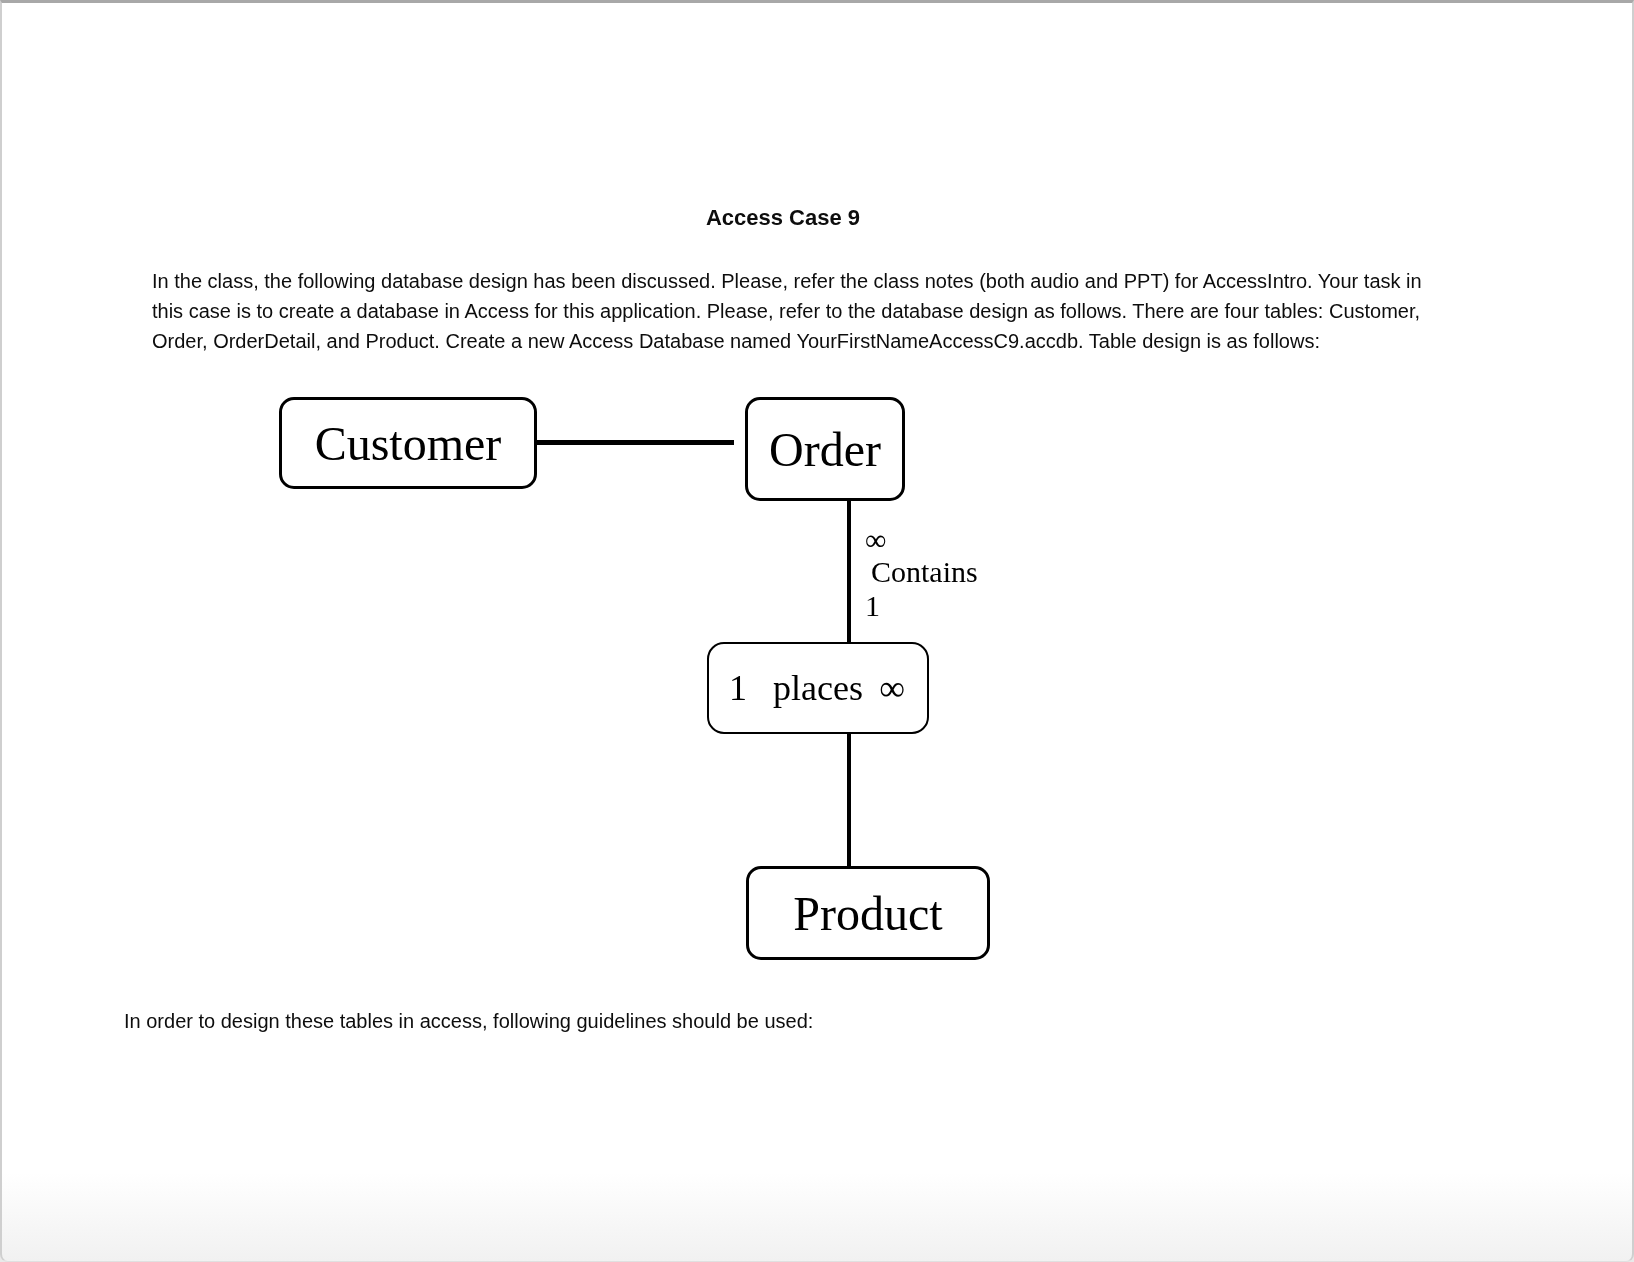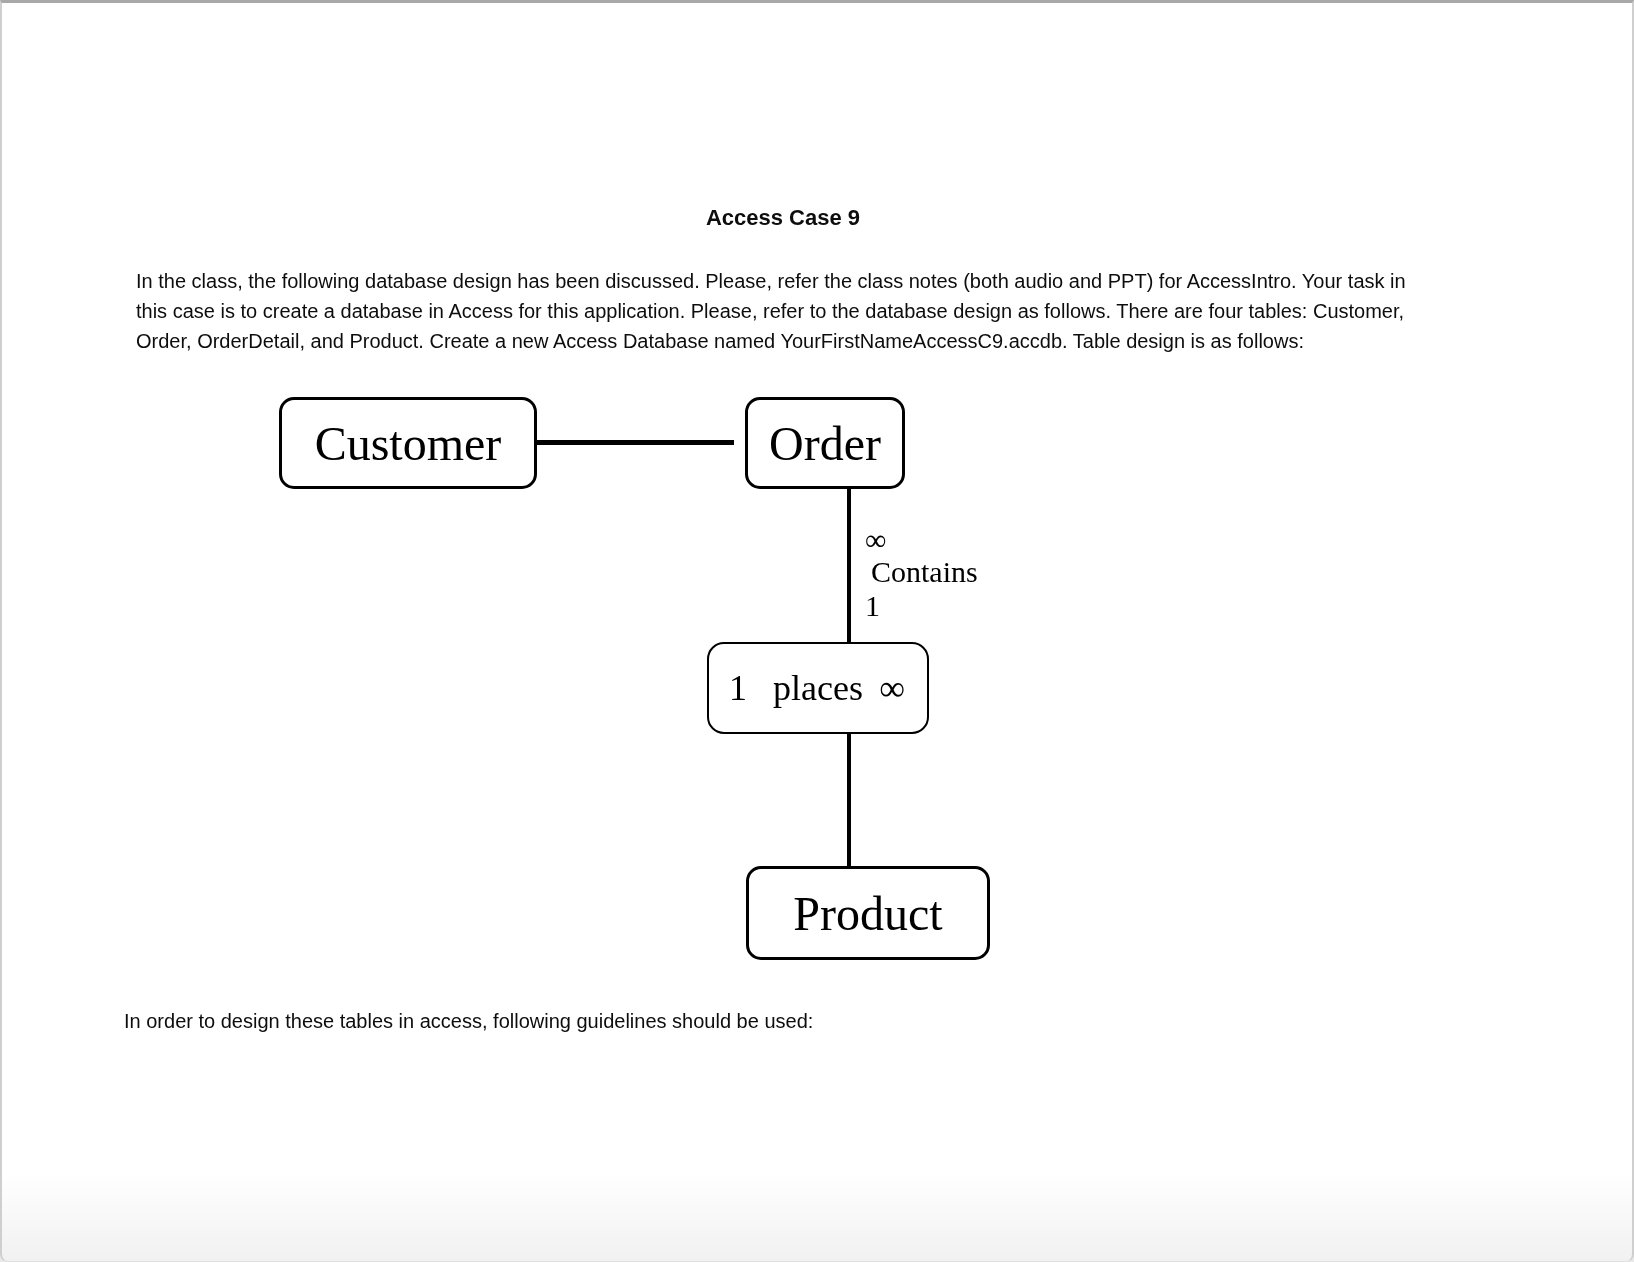--- a/index.html
+++ b/index.html
@@ -24,42 +24,42 @@
     position:absolute; left:134px; top:200px; width:1294px;
     text-align:center;
     font-size:22px; font-weight:bold; line-height:30px;
     color:#0d0d0d;
   }
 
   .intro {
     position:absolute; left:134px; top:263px; width:1380px;
     font-size:20px; line-height:30px; color:#0d0d0d;
   }
-  .intro .line { display:block; white-space:nowrap; height:30px; }
+  .intro .line { display:block; white-space:nowrap; height:30px;margin-left:16px; }
 
   .footer-line {
     position:absolute; left:122px; top:1003px; width:1380px;
     font-size:20px; line-height:30px; color:#0d0d0d;
     white-space:nowrap;
   }
 
   
   .diagram { position:absolute; left:0; top:0; width:1634px; height:1262px; font-family:"Liberation Serif", serif; color:#000; }
 
   .entity {
     position:absolute;
     border:3px solid #000;
     border-radius:15px;
     background:#fff;
     display:flex; align-items:center; justify-content:center;
     font-size:48px;
     margin-left:13px;
   }
   .entity-customer { left:264px; top:394px; width:258px; height:92px; }
-  .entity-order    { left:730px; top:394px; width:160px; height:92px;text-align:right; }
+  .entity-order    { left:730px; top:394px; width:160px; height:104px;text-align:right; }
   .entity-product  { left:731px; top:863px; width:244px; height:94px; }
 
   .rel-box {
     position:absolute; left:705px; top:639px; width:222px; height:92px;
     border:2px solid #000; border-radius:17px; background:#fff;
     display:flex; align-items:center;
     padding:0 22px 0 20px;
     font-size:36px;
   }
   .rel-box .card-one   { flex:0 0 auto; }

